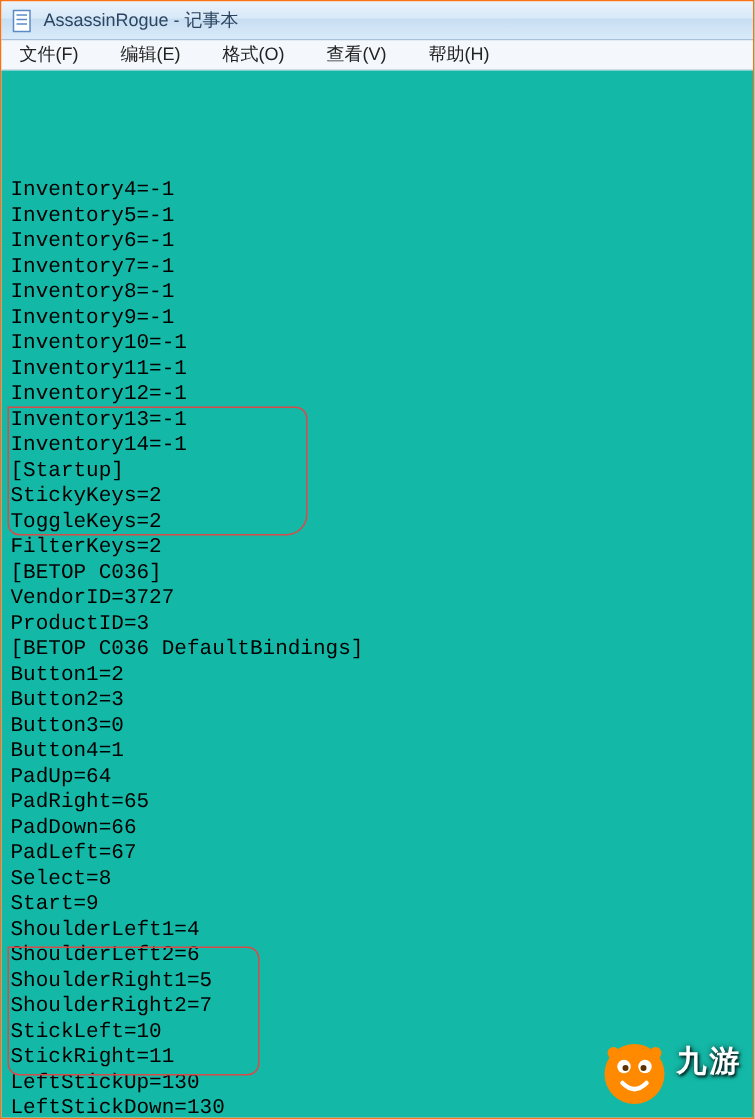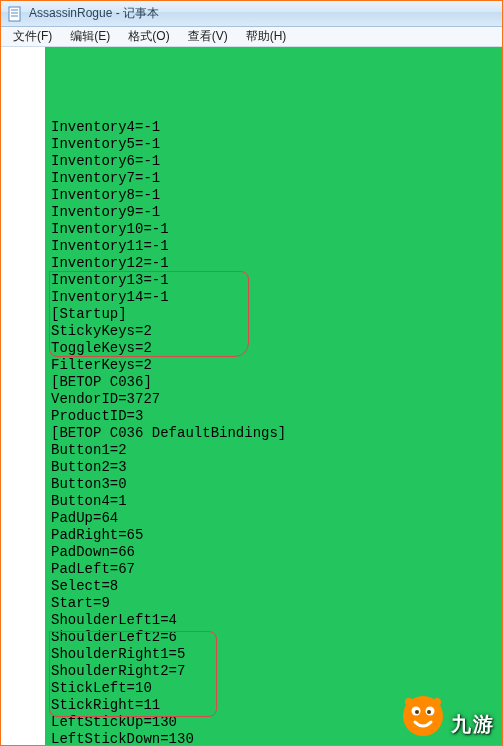--- a/index.html
+++ b/index.html
@@ -40,58 +40,57 @@
     color: #2b4560;
     font-size: 12px;
   }
   .menubar {
     height: 20px;
     background: #f4f8fc;
     border-bottom: 1px solid #d0dce8;
     display: flex;
     align-items: center;
     padding: 0 4px;
-    gap: 2px;
+    gap: 12px;
   }
   .menubar .menu-item {
     padding: 2px 8px;
     color: #222;
     font-size: 12px;
     cursor: default;
   }
   .content {
     flex: 1;
-    background: #22c55e;
+    background: #14b8a6;
     padding: 4px 6px;
     font-family: "SimSun", "Courier New", monospace;
     font-size: 14px;
     line-height: 17px;
     color: #000;
     overflow: hidden;
     white-space: pre;
     position: relative;
-    margin-left: 44px;
   }
   .content .line { display: block; }
   
   .anno {
     position: absolute;
     border: 1px solid #d94a4a;
     border-radius: 8px;
     pointer-events: none;
   }
   .anno1 { left: 4px; top: 224px; width: 200px; height: 86px; border-top-left-radius: 0; border-bottom-right-radius: 14px; }
   .anno2 { left: 4px; top: 584px; width: 168px; height: 86px; border-top-left-radius: 0; }
   
   .watermark {
     position: absolute;
     right: 8px;
     bottom: 8px;
     display: flex;
-    align-items: flex-end;
+    align-items: flex-start;
     gap: 6px;
     pointer-events: none;
   }
   .watermark .wm-text {
     color: #fff;
     font-size: 20px;
     font-weight: bold;
     text-shadow: 0 0 4px rgba(0,0,0,.6), 1px 1px 2px rgba(0,0,0,.8);
     letter-spacing: 2px;
   }

